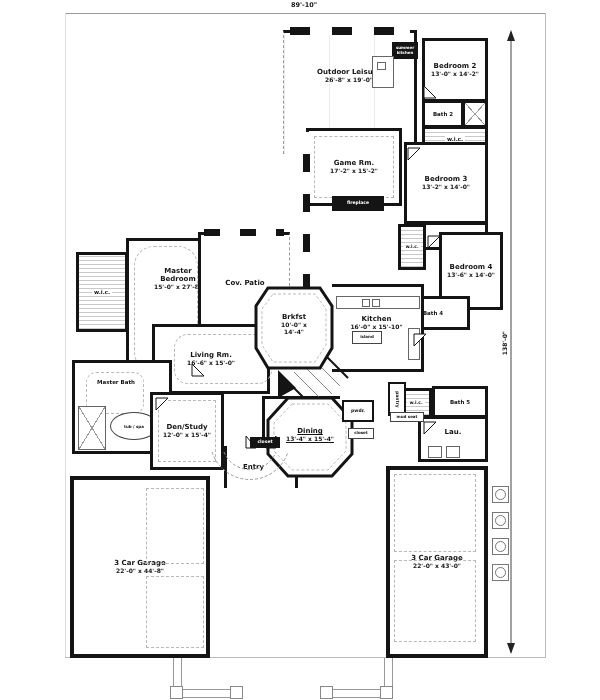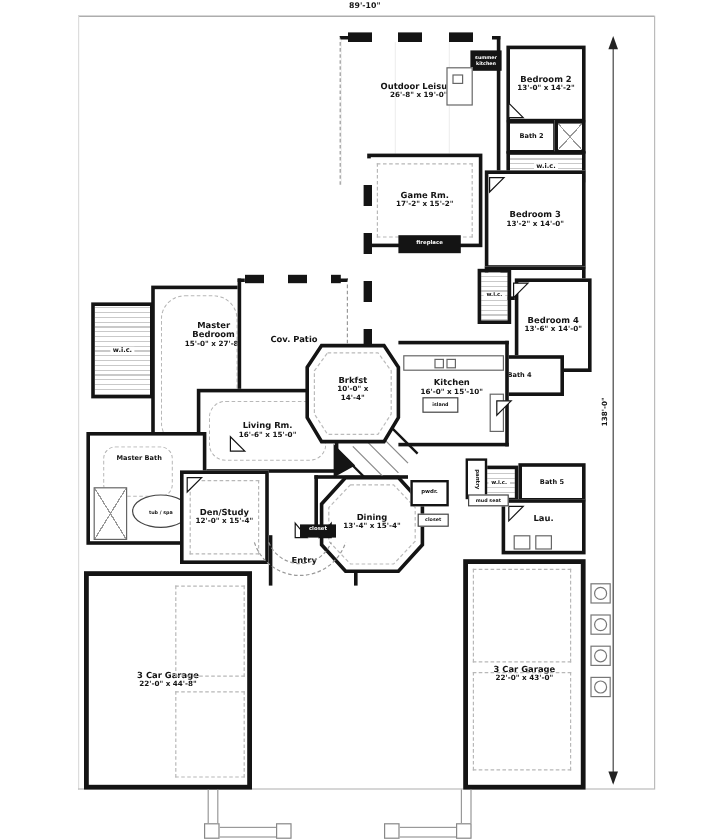--- a/index.html
+++ b/index.html
@@ -84,21 +84,21 @@
   </div>
   <div class="room sm" style="left:420px;top:222px;width:68px;height:28px;">
     <div class="rname">Bath 3</div>
   </div>
 
   <div class="colstrip" style="left:303px;top:132px;width:7px;height:160px;background:repeating-linear-gradient(0deg,#141414 0 18px,#fff 18px 40px);"></div>
 
   <div class="room xs hatch" style="left:398px;top:224px;width:28px;height:46px;">
     <div class="rname chipbg">w.i.c.</div>
   </div>
-  <div class="room" style="left:429px;top:232px;width:64px;height:78px;">
+  <div class="room" style="left:439px;top:232px;width:64px;height:78px;">
     <div class="rname">Bedroom 4</div>
     <div class="rsize">13'-6" x 14'-0"</div>
   </div>
   <div class="room sm" style="left:396px;top:296px;width:74px;height:34px;">
     <div class="rname">Bath 4</div>
   </div>
 
   <div class="room xs hatch" style="left:400px;top:388px;width:32px;height:30px;">
     <div class="rname chipbg">w.i.c.</div>
   </div>
@@ -128,21 +128,21 @@
   <div class="room" style="left:332px;top:284px;width:92px;height:88px;border-left:none;justify-content:flex-start;padding-top:28px;">
     <div class="rname">Kitchen</div>
     <div class="rsize">16'-0" x 15'-10"</div>
   </div>
   <div class="fixt" style="left:336px;top:296px;width:84px;height:13px;"></div>
   <div class="fixt" style="left:362px;top:299px;width:8px;height:8px;"></div>
   <div class="fixt" style="left:372px;top:299px;width:8px;height:8px;"></div>
   <div class="whitebox" style="left:352px;top:331px;width:30px;height:13px;font-size:4px;">island</div>
   <div class="fixt" style="left:408px;top:328px;width:12px;height:32px;"></div>
 
-  <div class="room" style="left:164px;top:324px;width:118px;height:70px;">
+  <div class="room" style="left:152px;top:324px;width:118px;height:70px;">
     <div class="rname">Living Rm.</div>
     <div class="rsize">16'-6" x 15'-0"</div>
   </div>
   <div class="dashedbox" style="left:174px;top:334px;width:98px;height:50px;border-radius:14px;"></div>
 
   <div class="room sm" style="left:72px;top:360px;width:100px;height:94px;justify-content:flex-start;align-items:flex-start;padding:16px 0 0 22px;">
     <div class="rname" style="width:38px;">Master Bath</div>
   </div>
   <div class="dashedbox" style="left:86px;top:372px;width:58px;height:42px;border-radius:10px;"></div>
   <div class="fixt xbox" style="left:78px;top:406px;width:28px;height:44px;"></div>
@@ -229,21 +229,21 @@
 
     <line x1="511" y1="32" x2="511" y2="652" stroke="#444" stroke-width="1"></line>
     <polygon points="511,30 507,41 515,41" fill="#222"></polygon>
     <polygon points="511,654 507,643 515,643" fill="#222"></polygon>
   </svg>
 
   <div class="float" style="left:272px;top:314px;width:44px;height:20px;">
     <div class="rname">Brkfst</div>
     <div class="rsize">10'-0" x 14'-4"</div>
   </div>
-  <div class="float" style="left:284px;top:424px;width:52px;height:22px;">
+  <div class="float" style="left:284px;top:424px;width:52px;height:22px;text-decoration:underline;">
     <div class="rname">Dining</div>
     <div class="rsize">13'-4" x 15'-4"</div>
   </div>
 
   <div class="room xs" style="left:342px;top:400px;width:32px;height:22px;border-width:2px;">
     <div class="rname">pwdr.</div>
   </div>
   <div class="room" style="left:388px;top:382px;width:18px;height:34px;border-width:2px;">
     <div class="vtext">pantry</div>
   </div>

